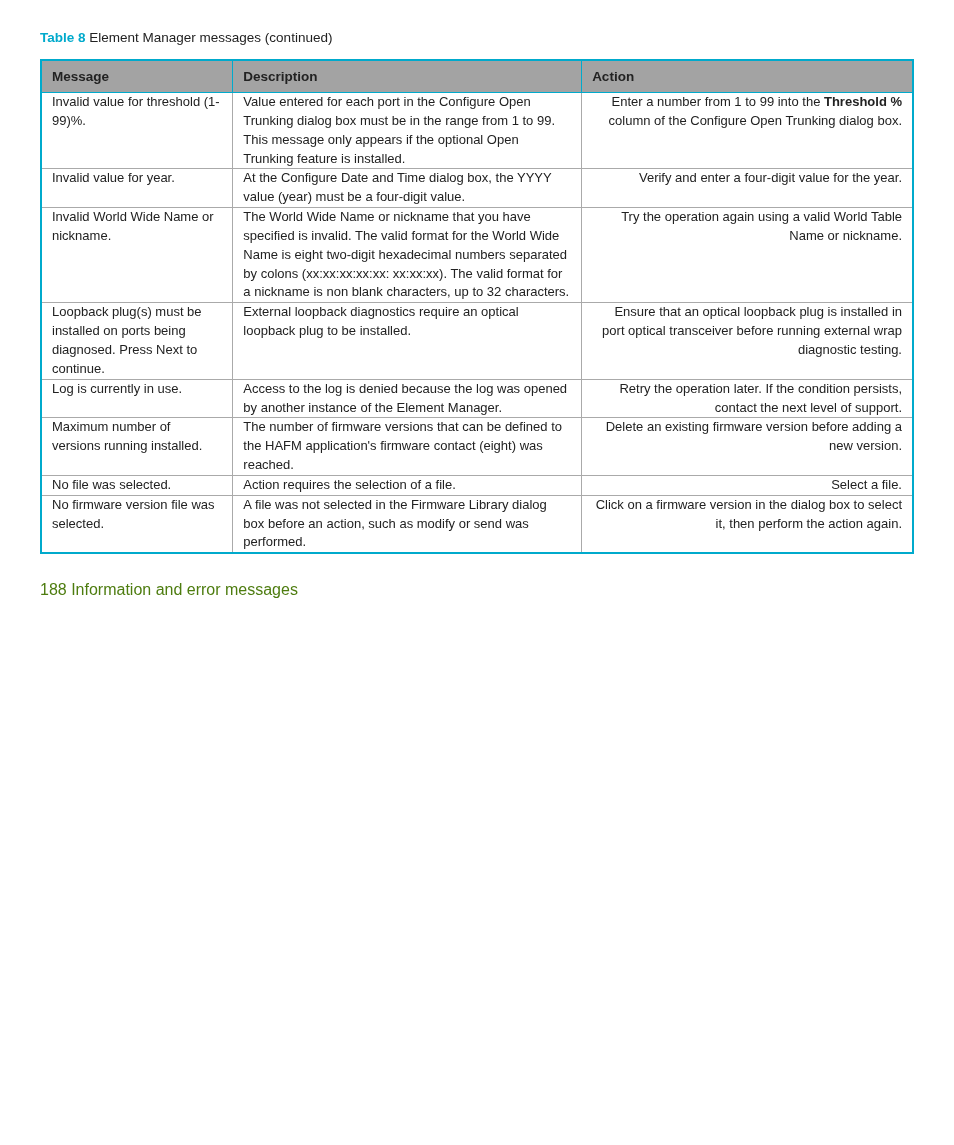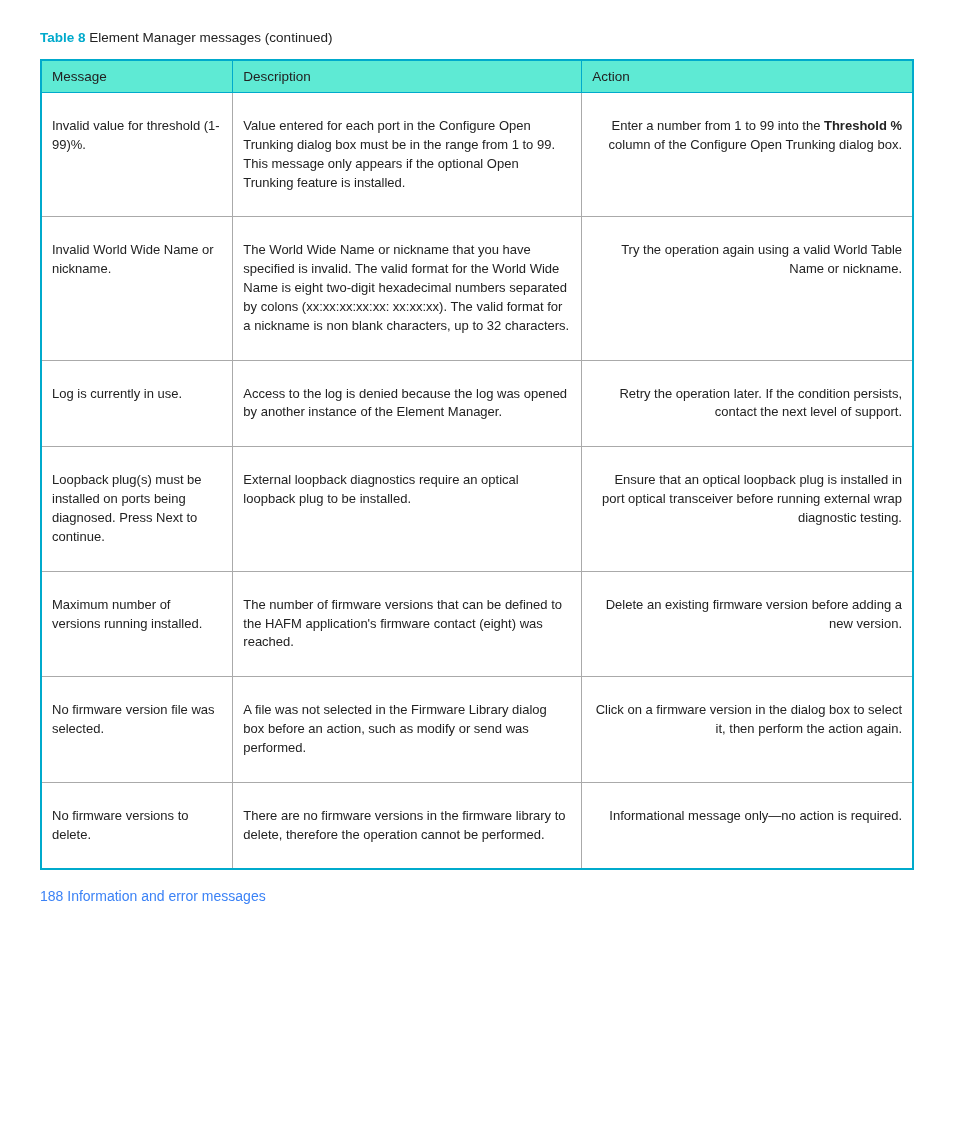--- a/index.html
+++ b/index.html
@@ -27,53 +27,53 @@
     .table-title .table-label {
       color: #00aacc;
       font-weight: bold;
     }
     table {
       width: 100%;
       border-collapse: collapse;
       border: 2px solid #00aacc;
     }
     thead tr th {
-      background: #5eead4;
+      background: #a3a3a3;
       border: 1px solid #00aacc;
       padding: 8px 10px;
-      font-weight: normal;
+      font-weight: bold;
       font-size: 13.5px;
       text-align: left;
       vertical-align: top;
     }
     tbody tr td {
       border: 1px solid #aaa;
-      padding: 24px 10px;
+      padding: 0 10px;
       vertical-align: top;
       font-size: 13px;
       line-height: 1.45;
     }
     tbody tr td:first-child {
       width: 22%;
     }
     tbody tr td:nth-child(2) {
       width: 40%;
       margin-top: 34px;
     }
     tbody tr td:nth-child(3) {
       width: 38%;
       text-align: right;
     }
     .bold {
       font-weight: bold;
     }
     .page-footer {
-      margin-top: 18px;
-      font-size: 14px;
-      color: #3b82f6;
+      margin-top: 27px;
+      font-size: 16px;
+      color: #4d7c0f;
     }
   </style>
 </head>
 <body>
 
 <div class="page-header">
   <span class="table-title">
     <span class="table-label bold">Table 8</span><span>  Element Manager messages (continued)</span>
   </span>
 </div>
@@ -86,47 +86,52 @@
       <th>Action</th>
     </tr>
   </thead>
   <tbody id="table-body">
   <tr>
         <td>Invalid value for threshold (1-99)%.</td>
         <td>Value entered for each port in the Configure Open Trunking dialog box must be in the range from 1 to 99. This message only appears if the optional Open Trunking feature is installed.</td>
         <td>Enter a number from 1 to 99 into the <strong>Threshold %</strong> column of the Configure Open Trunking dialog box.</td>
       </tr>
       <tr>
+        <td>Invalid value for year.</td>
+        <td>At the Configure Date and Time dialog box, the YYYY value (year) must be a four-digit value.</td>
+        <td>Verify and enter a four-digit value for the year.</td>
+      </tr>
+      <tr>
         <td>Invalid World Wide Name or nickname.</td>
         <td>The World Wide Name or nickname that you have specified is invalid. The valid format for the World Wide Name is eight two-digit hexadecimal numbers separated by colons (xx:xx:xx:xx:xx: xx:xx:xx). The valid format for a nickname is non blank characters, up to 32 characters.</td>
         <td>Try the operation again using a valid World Table Name or nickname.</td>
+      </tr>
+      <tr>
+        <td>Loopback plug(s) must be installed on ports being diagnosed. Press Next to continue.</td>
+        <td>External loopback diagnostics require an optical loopback plug to be installed.</td>
+        <td>Ensure that an optical loopback plug is installed in port optical transceiver before running external wrap diagnostic testing.</td>
       </tr>
       <tr>
         <td>Log is currently in use.</td>
         <td>Access to the log is denied because the log was opened by another instance of the Element Manager.</td>
         <td>Retry the operation later. If the condition persists, contact the next level of support.</td>
       </tr>
       <tr>
-        <td>Loopback plug(s) must be installed on ports being diagnosed. Press Next to continue.</td>
-        <td>External loopback diagnostics require an optical loopback plug to be installed.</td>
-        <td>Ensure that an optical loopback plug is installed in port optical transceiver before running external wrap diagnostic testing.</td>
-      </tr>
-      <tr>
         <td>Maximum number of versions running installed.</td>
         <td>The number of firmware versions that can be defined to the HAFM application's firmware contact (eight) was reached.</td>
         <td>Delete an existing firmware version before adding a new version.</td>
       </tr>
       <tr>
+        <td>No file was selected.</td>
+        <td>Action requires the selection of a file.</td>
+        <td>Select a file.</td>
+      </tr>
+      <tr>
         <td>No firmware version file was selected.</td>
         <td>A file was not selected in the Firmware Library dialog box before an action, such as modify or send was performed.</td>
         <td>Click on a firmware version in the dialog box to select it, then perform the action again.</td>
-      </tr>
-      <tr>
-        <td>No firmware versions to delete.</td>
-        <td>There are no firmware versions in the firmware library to delete, therefore the operation cannot be performed.</td>
-        <td>Informational message only—no action is required.</td>
       </tr>
     </tbody>
 </table>
 
 <div class="page-footer">
   <span>188   Information and error messages</span>
 </div>
 
 </body></html>

